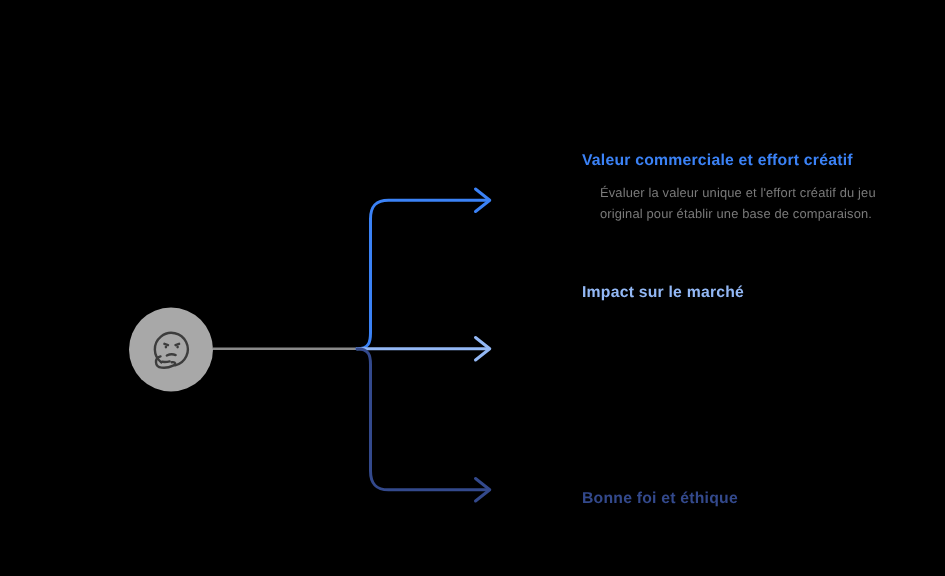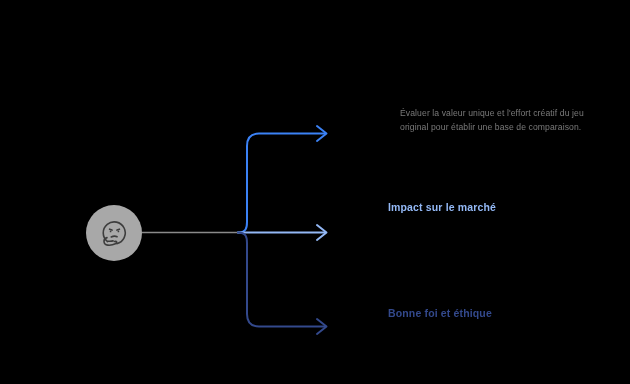--- a/index.html
+++ b/index.html
@@ -72,22 +72,22 @@
   .branch-label .desc {
     font-size: 8.6px;
     font-weight: normal;
     line-height: 1.62;
     letter-spacing: 0.1px;
     margin: 7px 0 0 12px;
     color: #7a7a7a;
   }
 
   #label-1 { top: 100px; }
-  #label-2 { top: 200px; }
-  #label-3 { top: 306px; }
+  #label-2 { top: 188px; }
+  #label-3 { top: 325px; }
 </style>
 </head>
 <body style="background: rgb(0, 0, 0);">
 
 <div id="canvas">
 
   <svg id="connectors" viewBox="0 0 630 384">
 
     <path d="M 142 232.5 L 238 232.5" fill="none" stroke="#8a8a8a" stroke-width="1.6"></path>
 
@@ -118,20 +118,21 @@
           <path d="M 11.0 22.6 c -2.0 0.5 -3.1 2.0 -3.0 3.9 c 0.1 2.0 1.6 3.4 3.7 3.6
                    c 2.6 0.3 5.4 -0.2 7.7 -1.3 c 1.0 -0.5 1.5 -1.1 1.3 -1.7
                    c -0.2 -0.6 -1.0 -0.8 -2.2 -0.6"></path>
           <path d="M 12.1 26.2 c 1.7 0.2 3.4 0.1 5.0 -0.3"></path>
         </g>
       </svg>
     </span>
   </div>
 
   <div class="branch-label" id="label-1">
+    <div class="title" style="color: rgb(59, 130, 246);">Valeur commerciale et effort créatif</div>
     <div class="desc">Évaluer la valeur unique et l'effort créatif du jeu original pour établir une base de comparaison.</div>
   </div>
 
   <div class="branch-label" id="label-2">
     <div class="title" style="color: rgb(147, 184, 245);">Impact sur le marché</div>
   </div>
 
   <div class="branch-label" id="label-3">
     <div class="title" style="color: rgb(51, 73, 140);">Bonne foi et éthique</div>
   </div>

